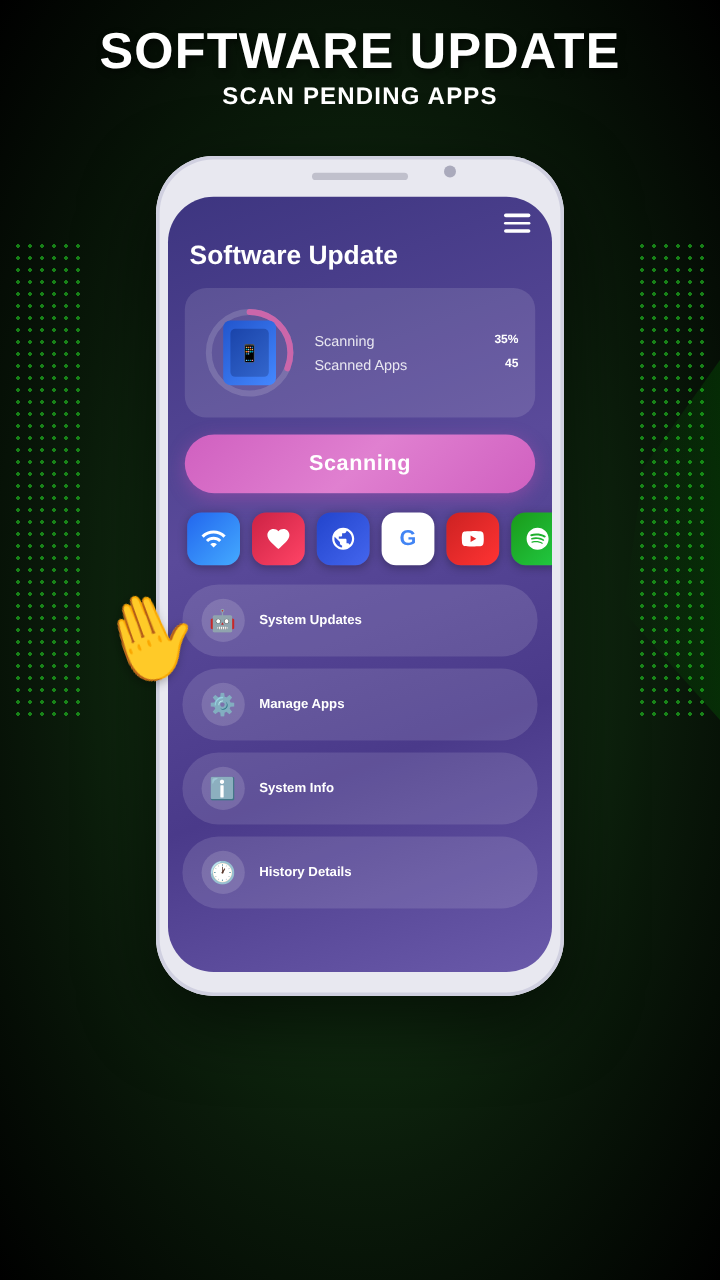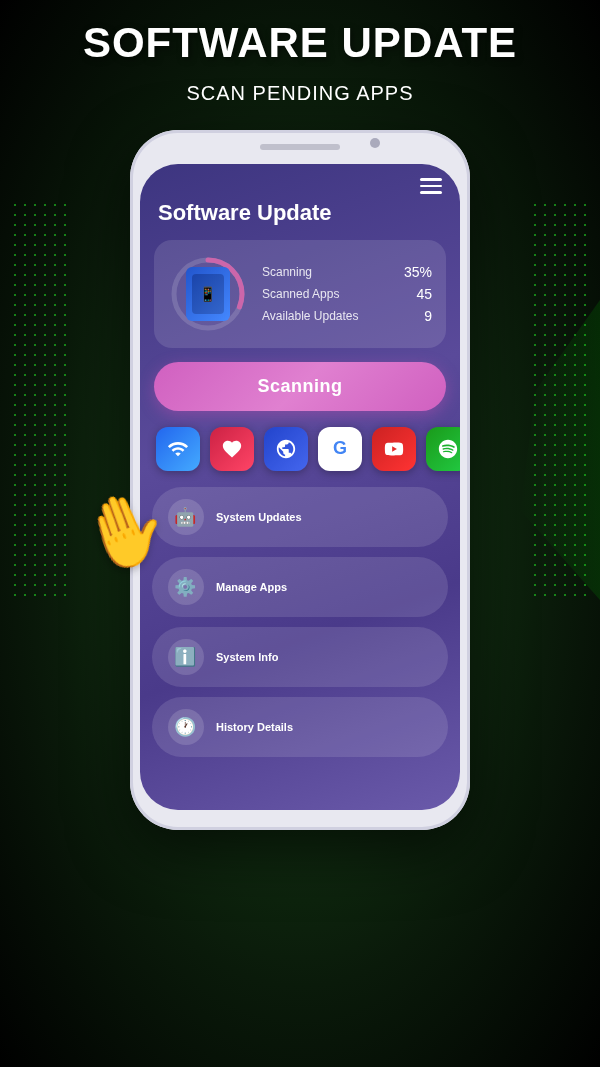--- a/index.html
+++ b/index.html
@@ -54,24 +54,24 @@
     .header-title {
       font-size: 42px;
       font-weight: 900;
       color: #ffffff;
       text-shadow: 2px 2px 6px rgba(0,0,0,0.5);
       letter-spacing: 1px;
       line-height: 1.1;
     }
     .header-subtitle {
       font-size: 20px;
-      font-weight: 400;
+      font-weight: 700;
       color: #ffffff;
       letter-spacing: 1px;
-      margin-top: 16px;
+      margin-top: 4px;
     }
 
     
     .phone-outer {
       position: absolute;
       left: 50%;
       transform: translateX(-50%);
       top: 130px;
       width: 340px;
       height: 700px;
@@ -195,22 +195,22 @@
       align-items: center;
       padding: 3px 0;
     }
     .scan-stat-label {
       color: rgba(255,255,255,0.85);
       font-size: 12px;
       font-weight: 500;
     }
     .scan-stat-value {
       color: white;
-      font-size: 14px;
-      font-weight: 400;
+      font-size: 10px;
+      font-weight: 700;
     }
 
     
     .scan-button-wrap {
       margin: 0 14px 16px;
     }
     .scan-button {
       width: 100%;
       padding: 14px;
       background: linear-gradient(135deg, #d060c0, #e080d0, #d060c0);
@@ -357,24 +357,20 @@
 
       <div class="scan-stats">
         <div class="scan-stat-row">
           <span class="scan-stat-label">Scanning</span>
           <span class="scan-stat-value">35%</span>
         </div>
         <div class="scan-stat-row">
           <span class="scan-stat-label">Scanned Apps</span>
           <span class="scan-stat-value">45</span>
         </div>
-        <div class="scan-stat-row">
-          <span class="scan-stat-label">Available Updates</span>
-          <span class="scan-stat-value">9</span>
-        </div>
       </div>
     </div>
 
     <div class="scan-button-wrap">
       <button class="scan-button">Scanning</button>
     </div>
 
 
     <div class="app-icons-row">
       <div class="app-icon app-icon-wifi">

